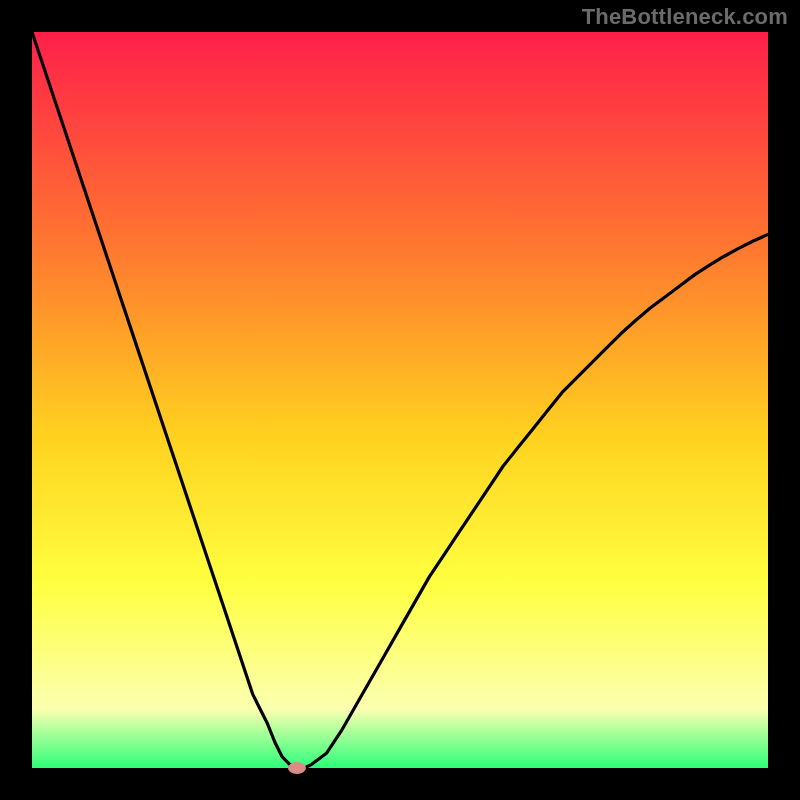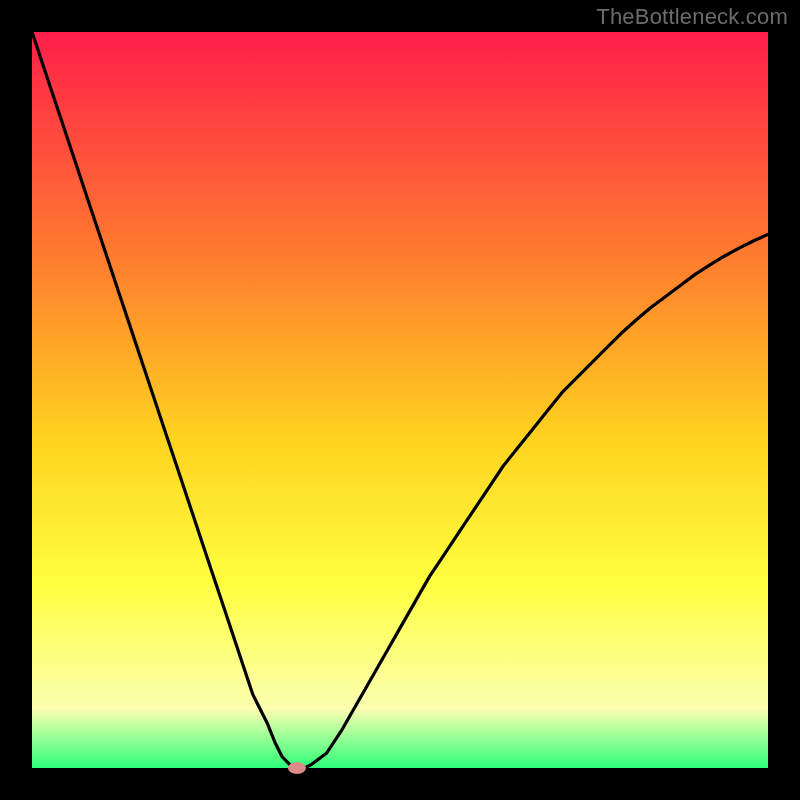--- a/index.html
+++ b/index.html
@@ -16,21 +16,21 @@
     width: 800px;
     height: 800px;
     background: #000;
   }
   .watermark {
     position: absolute;
     top: 4px;
     right: 12px;
     color: #6b6b6b;
     font-size: 22px;
-    font-weight: 400;
+    font-weight: 700;
     letter-spacing: 0.2px;
     z-index: 5;
   }
   svg.chart {
     position: absolute;
     left: 0;
     top: 0;
   }
   .dot {
     fill: #dd8b87;

